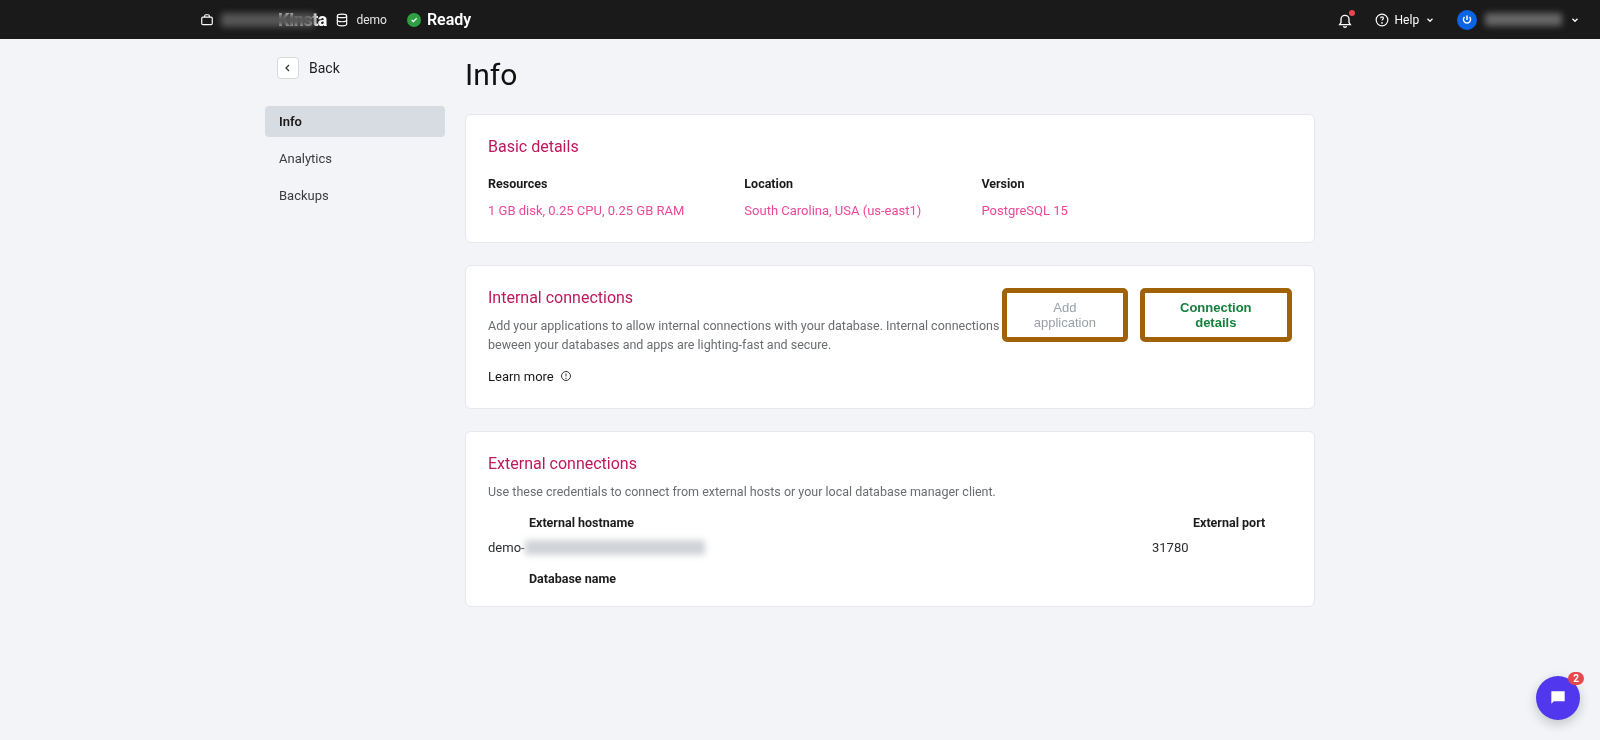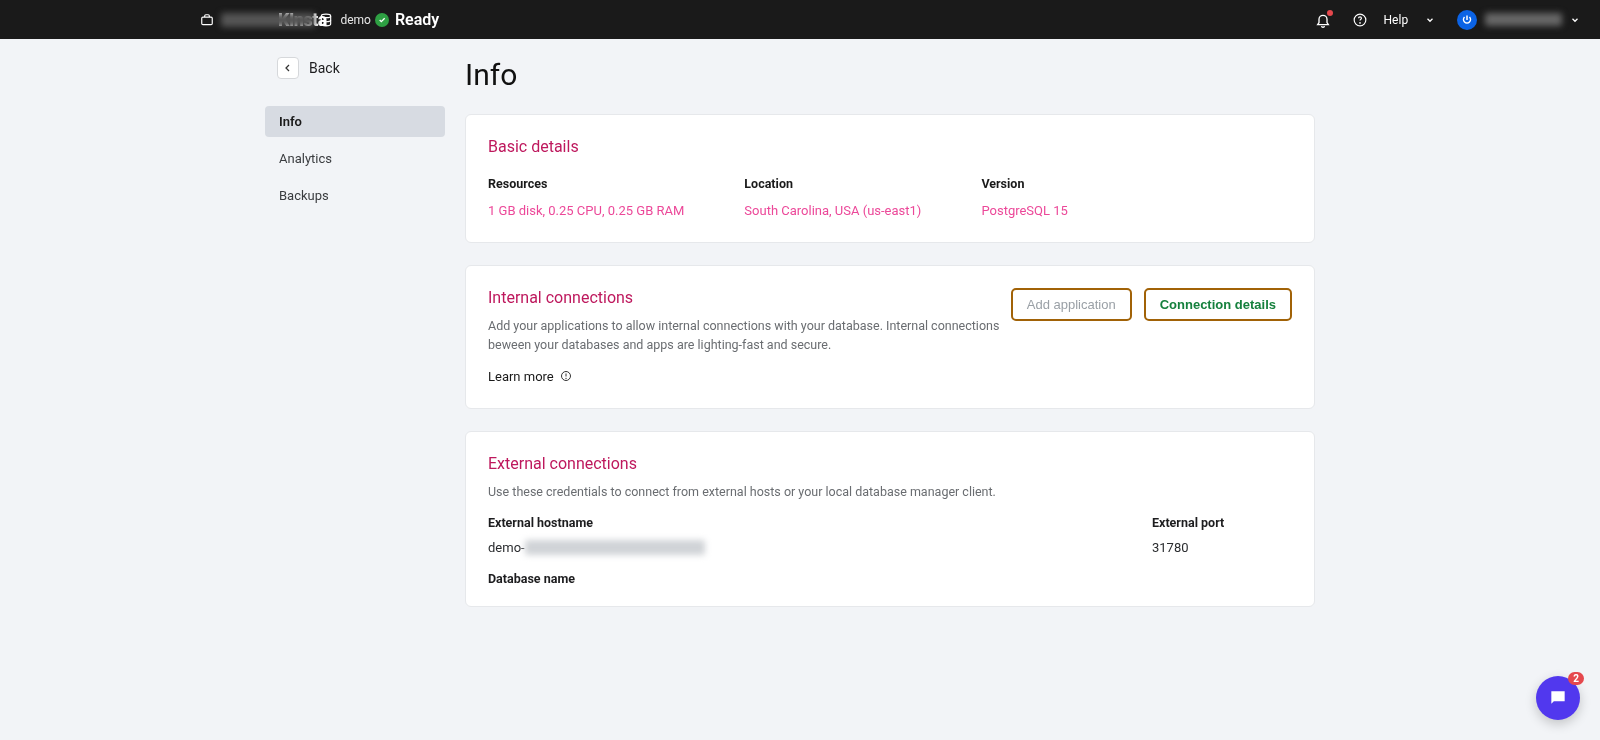--- a/index.html
+++ b/index.html
@@ -18,21 +18,21 @@
     height: 39px;
     background: #1a1a1a;
     display: flex;
     align-items: center;
     padding: 0 20px;
     color: #fff;
   }
   .topbar-left {
     display: flex;
     align-items: center;
-    gap: 4px;
+    gap: 20px;
     margin-left: 256px;
   }
   .logo {
     font-weight: 800;
     font-size: 18px;
     letter-spacing: -0.5px;
     color: #fff;
     position: absolute;
     left: 278px;
   }
@@ -73,21 +73,21 @@
   .notif {
     position: relative;
     display: inline-flex;
   }
   .notif-dot {
     position: absolute; top: -2px; right: -2px;
     width: 6px; height: 6px; border-radius: 50%;
     background: #e5484d;
   }
   .help-item {
-    display: flex; align-items: center; gap: 17px; font-size: 12px;
+    display: flex; align-items: center; gap: 6px; font-size: 12px;
   }
   .user-pill {
     display: flex; align-items: center; gap: 8px;
   }
   .avatar {
     width: 20px; height: 20px; border-radius: 50%;
     background: #0b63e5;
     display: inline-flex; align-items: center; justify-content: center;
   }
   .avatar svg { width: 12px; height: 12px; }
@@ -194,36 +194,37 @@
     font-weight: 700;
     color: #1a1a1a;
     margin-bottom: 12px;
   }
   .detail-value {
     font-size: 13px;
     color: #ec4899;
   }
 
   .btn {
-    border: 2px solid #a16207;
+    border: 5px solid #a16207;
     background: #fff;
     border-radius: 5px;
     padding: 7px 14px;
     font-size: 13px;
     cursor: pointer;
   }
   .btn.disabled { color: #9aa0a6; cursor: default; }
   .btn.strong { color: #15803d; font-weight: 600; }
   .btn-row { display: flex; gap: 12px; }
 
   .kv-group { margin-top: 16px; }
   .kv-label {
     font-size: 12.5px;
     font-weight: 700;
     margin-bottom: 10px;
+    margin-left: 41px;
   }
   .kv-value {
     font-size: 13px;
     color: #2a2c2f;
   }
   .blurred-span {
     filter: blur(3px);
     background: #d0d3d7;
     color: transparent;
     border-radius: 2px;

